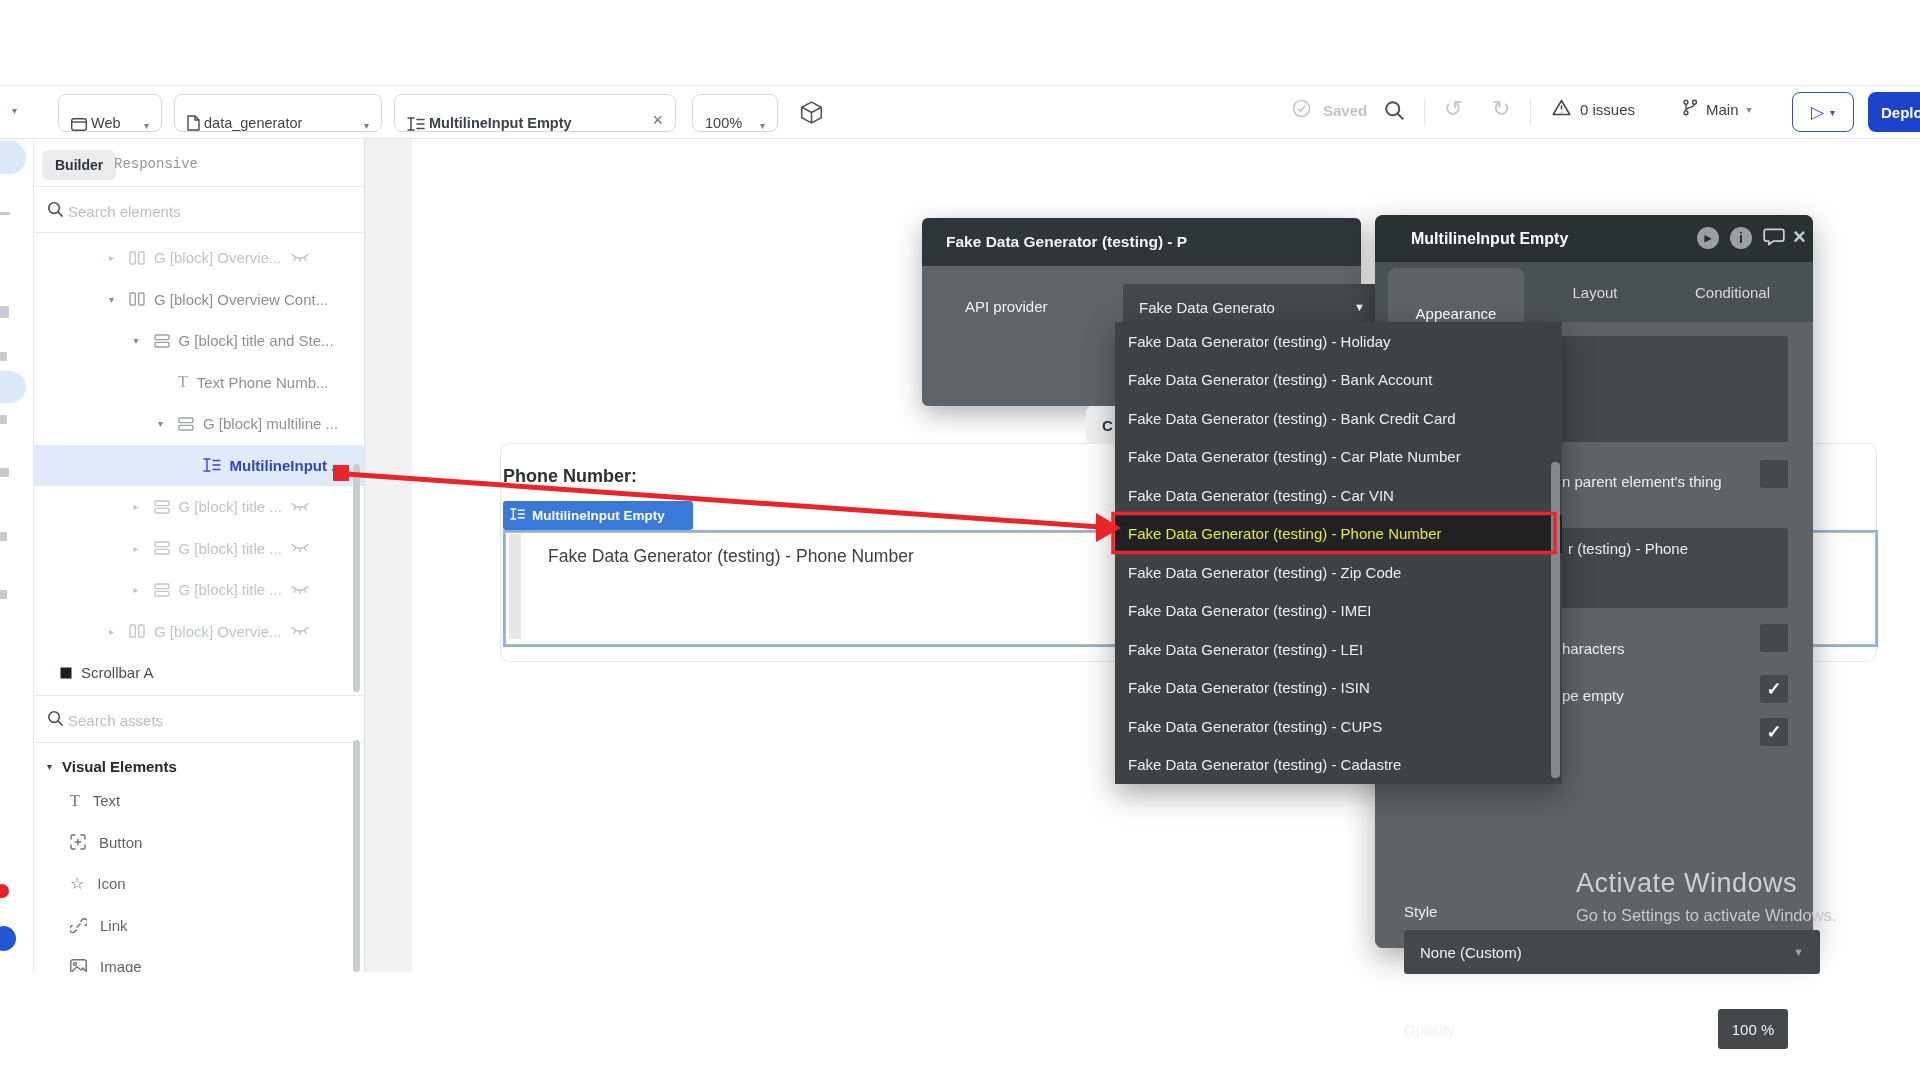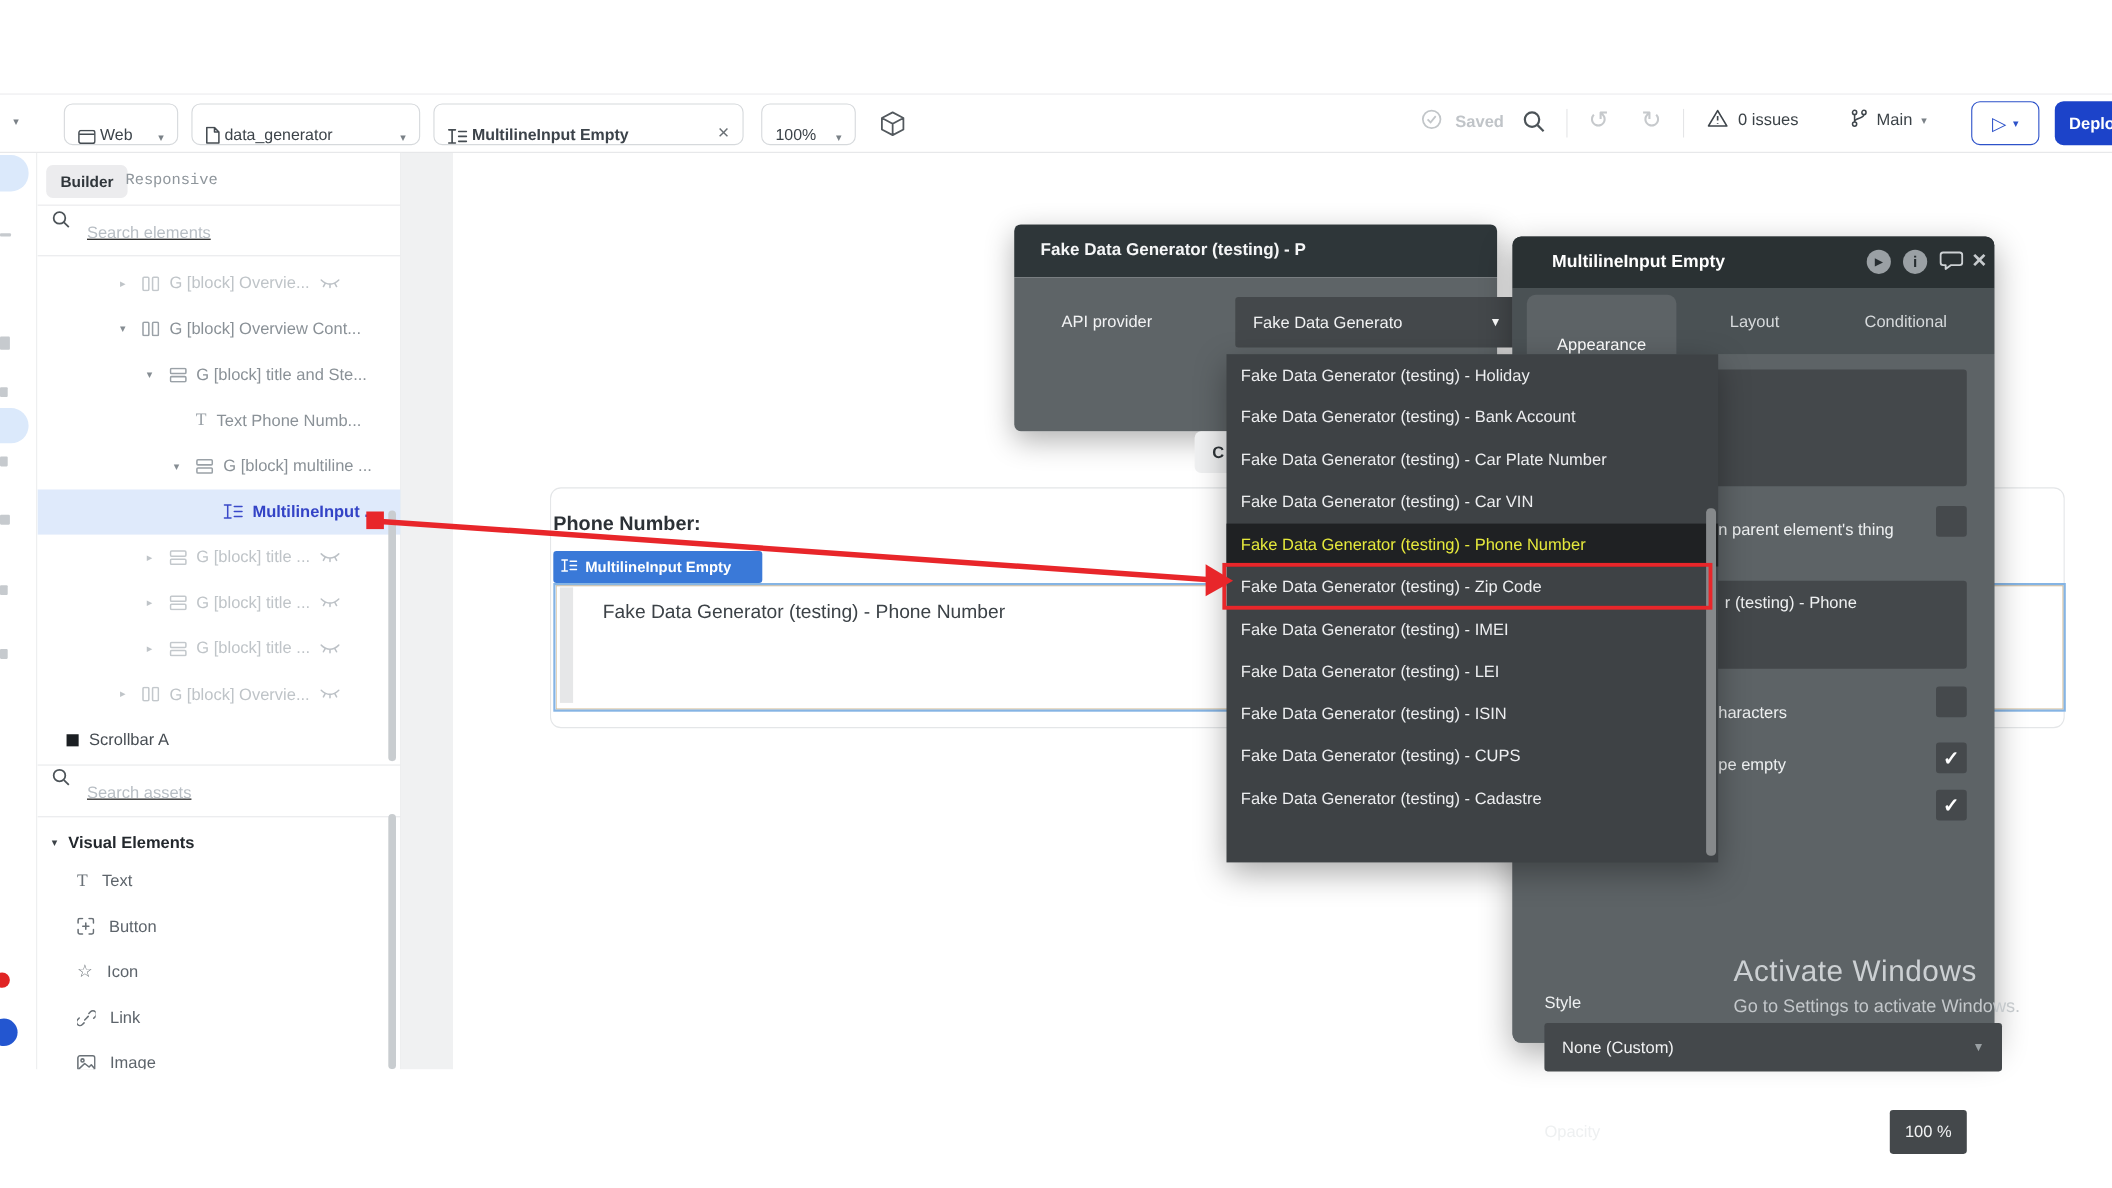--- a/index.html
+++ b/index.html
@@ -14,21 +14,21 @@
   .tb-group{display:flex;align-items:center;}
   
   .rail{left:0;top:139px;width:34px;height:833px;background:#fff;border-right:1px solid #e7e8ea;overflow:hidden;}
   .rail-pill{position:absolute;left:0;width:26px;background:#dbe9fb;border-radius:0 16px 16px 0;}
   .rail-mark{position:absolute;left:0;background:#a8aeb4;opacity:.65;border-radius:1px;}
   
   .sidebar{left:34px;top:139px;width:331px;height:833px;background:#fff;border-right:1px solid #e2e3e5;overflow:hidden;}
   .side-tab-pill{display:inline-flex;align-items:center;justify-content:center;background:#ececee;border-radius:6px;height:30px;padding:0 13px;font-size:14px;font-weight:bold;color:#30363b;}
   .side-tab{font-size:14px;color:#8f969c;}
   .hline{position:absolute;left:0;width:331px;height:1px;background:#e8e9eb;}
-  .search-row{position:absolute;left:0;width:331px;display:flex;gap:13px;padding-left:13px;text-decoration:underline;}
+  .search-row{position:absolute;left:0;width:331px;display:flex;align-items:center;gap:2px;padding-left:13px;}
   .search-input{border:none;outline:none;background:transparent;font-family:"Liberation Sans",sans-serif;font-size:15px;color:#3d444a;width:240px;}
   .search-input::placeholder{color:#b8bec4;}
   .tree-row{display:flex;align-items:center;height:41.5px;width:331px;color:#9aa1a7;box-sizing:border-box;}
   .tree-row .caret{width:20px;font-size:10px;color:#868d93;flex:0 0 20px;}
   .tree-row .icn{display:flex;align-items:center;margin-right:9px;}
   .tree-label{font-size:15px;color:#8a9197;white-space:nowrap;}
   .tree-row.dimmed{color:#c3c8cc;}
   .tree-row.dimmed .tree-label{color:#bfc4c8;}
   .tree-row.dimmed .caret{color:#bfc4c8;}
   .tree-row.selected{background:#dfeafb;color:#3a49c9;}
@@ -42,21 +42,21 @@
   .pal-row .icn{margin-right:13px;}
   .pal-label{font-size:15px;color:#5d646b;}
   .sb-thumb{position:absolute;width:7px;border-radius:4px;background:#c9cdd0;}
   
   .gutter{left:365px;top:139px;width:47px;height:833px;background:#f0f1f2;}
   .canvas{left:412px;top:139px;width:1508px;height:833px;background:#fff;}
   .card{position:absolute;left:88px;top:304px;width:1375px;height:217px;border:1px solid #e4e6e8;border-radius:10px;background:#fff;}
   .badge{position:absolute;left:2px;top:57px;width:190px;height:29px;background:#3a79d8;border-radius:3px;display:flex;align-items:center;gap:7px;padding-left:7px;color:#fff;font-size:13.5px;font-weight:bold;box-sizing:border-box;}
   .mli{position:absolute;left:2px;top:86px;width:1371px;height:113px;background:#fff;border:2px solid #85b4e4;box-shadow:inset 0 0 0 1px #d3b98f;}
   
-  .popup{left:922px;top:204px;width:439px;height:188px;z-index:20;border-radius:6px;box-shadow:0 8px 26px rgba(0,0,0,.3);}
+  .popup{left:922px;top:218px;width:439px;height:188px;z-index:20;border-radius:6px;box-shadow:0 8px 26px rgba(0,0,0,.3);}
   .popup-head{position:absolute;left:0;top:0;width:439px;height:48px;background:#2e3639;border-radius:6px 6px 0 0;display:flex;align-items:center;padding-left:24px;color:#f4f5f6;font-size:15.5px;font-weight:bold;box-sizing:border-box;}
   .popup-body{position:absolute;left:0;top:48px;width:439px;height:140px;background:#5e6467;border-radius:0 0 6px 6px;}
   .dark-field{background:#44484b;border-radius:3px;color:#f1f2f3;font-size:15px;display:flex;align-items:center;}
   
   .dropdown{left:1115px;top:322px;width:447px;height:462px;background:#3e4245;z-index:40;box-shadow:0 10px 28px rgba(0,0,0,.35);}
   .dd-item{height:38.5px;display:flex;align-items:center;padding-left:13px;font-size:15px;color:#edeef0;box-sizing:border-box;white-space:nowrap;}
   .dd-item.hl{background:#1f2123;color:#e6e93c;}
   
   .panel{left:1375px;top:215px;width:438px;height:733px;z-index:30;border-radius:8px;box-shadow:0 10px 30px rgba(0,0,0,.32);background:#5d6366;}
   .panel-head{position:absolute;left:0;top:0;width:438px;height:47px;background:#2a3133;border-radius:8px 8px 0 0;display:flex;align-items:center;padding-left:36px;color:#fff;font-size:16px;font-weight:bold;box-sizing:border-box;}
@@ -427,20 +427,21 @@
       <div style="position:absolute;left:164px;top:140px;width:38px;height:38px;background:#eff0f1;border-radius:6px;display:flex;align-items:center;padding-left:16px;font-size:15px;font-weight:bold;color:#2e3438;box-sizing:border-box;">
           <span>C</span>
         </div>
     </div>
   </div>
 
   <div class="abs dropdown" id="dropdown">
 
   <div class="dd-item">Fake Data Generator (testing) - Holiday</div>
       <div class="dd-item">Fake Data Generator (testing) - Bank Account</div>
+      <div class="dd-item">Fake Data Generator (testing) - Bank Credit Card</div>
       <div class="dd-item">Fake Data Generator (testing) - Car Plate Number</div>
       <div class="dd-item">Fake Data Generator (testing) - Car VIN</div>
       <div class="dd-item hl">Fake Data Generator (testing) - Phone Number</div>
       <div class="dd-item">Fake Data Generator (testing) - Zip Code</div>
       <div class="dd-item">Fake Data Generator (testing) - IMEI</div>
       <div class="dd-item">Fake Data Generator (testing) - LEI</div>
       <div class="dd-item">Fake Data Generator (testing) - ISIN</div>
       <div class="dd-item">Fake Data Generator (testing) - CUPS</div>
       <div class="dd-item">Fake Data Generator (testing) - Cadastre</div>
       <div style="position:absolute;right:2px;top:140px;width:9px;height:316px;background:#86898b;border-radius:4px;"></div>

